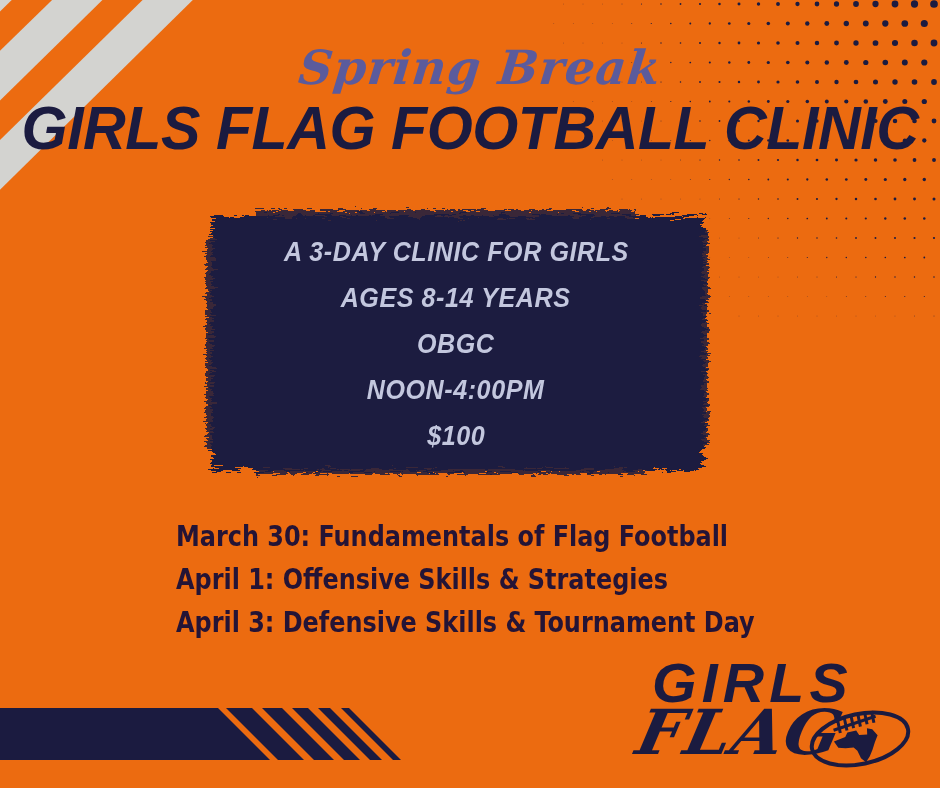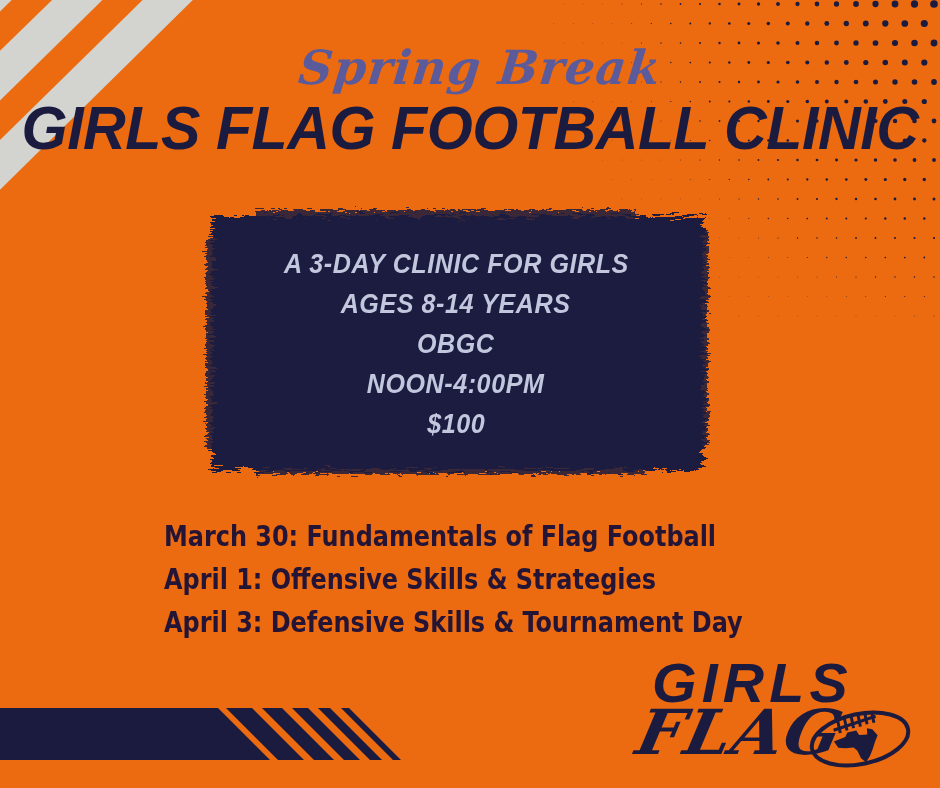--- a/index.html
+++ b/index.html
@@ -76,40 +76,40 @@
   }
   .brush-box svg { position: absolute; left: 0; top: 0; }
   .brush-text {
     position: absolute;
     left: 0; top: 0;
     width: 520px; height: 292px;
     display: flex;
     flex-direction: column;
     align-items: center;
     justify-content: center;
-    gap: 9px;
+    gap: 15px;
     padding-top: 4px;
     box-sizing: border-box;
   }
   .brush-line {
     font-family: "Liberation Sans Narrow", "Liberation Sans", sans-serif;
     font-weight: 700;
     font-style: italic;
     font-size: 27px;
     letter-spacing: 0.6px;
     color: #C3C7DE;
     text-align: center;
     white-space: nowrap;
     transform: scaleX(0.93);
   }
 
   
   .schedule {
     position: absolute;
-    left: 164px;
+    left: 176px;
     top: 515px;
     width: 700px;
   }
   .schedule-item {
     font-family: "DejaVu Sans Condensed", "Liberation Sans Narrow", "Liberation Sans", sans-serif;
     font-size: 28px;
     font-weight: 600;
     color: #241436;
     line-height: 1.54;
     white-space: nowrap;

